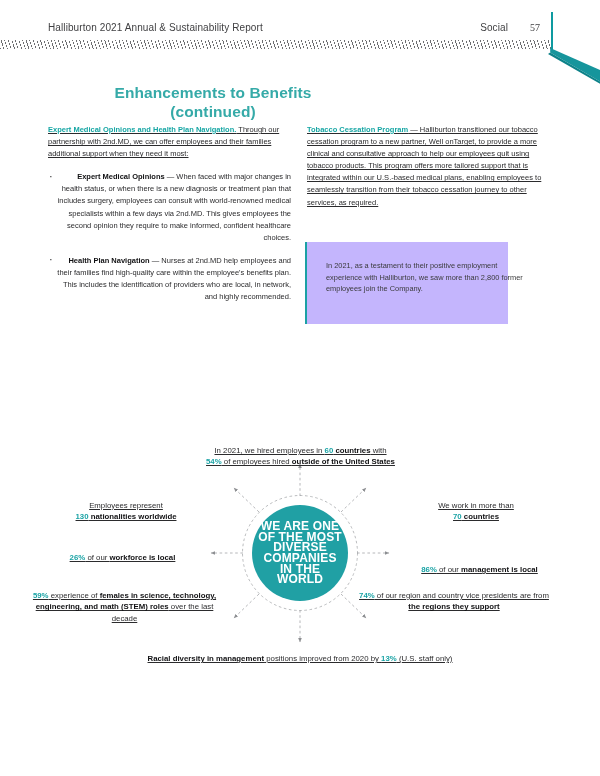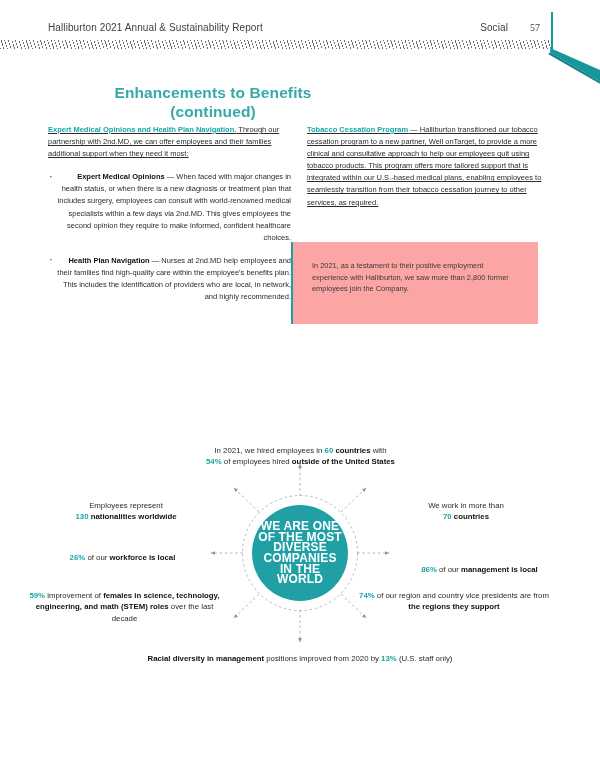--- a/index.html
+++ b/index.html
@@ -127,25 +127,25 @@
     top: -1.5px;
     font-size: 11px;
     line-height: 12.1px;
     color: #2b2b2d;
   }
   .term { font-weight: bold; color: #111113; }
 
   
   .callout {
     position: absolute;
-    left: 291px;
+    left: 305px;
     top: 242px;
-    width: 247px;
+    width: 203px;
     height: 82px;
-    background: #fca5a5;
+    background: #c4b5fd;
     border-left: 2.4px solid #1ba1a4;
     box-sizing: border-box;
   }
   .callout-text {
     position: absolute;
     left: 19px;
     top: 18px;
     width: 205px;
     font-size: 7.4px;
     line-height: 11.6px;
@@ -189,27 +189,28 @@
     letter-spacing: 0.15px;
     padding: 0 6px;
   }
 
   .lbl {
     position: absolute;
     font-size: 7.8px;
     line-height: 11.4px;
     color: #2b2b2d;
     text-align: center;
+    text-decoration: underline;
   }
   .lbl b { font-weight: bold; color: #111113; }
   .num { color: #1aa3a5; font-weight: bold; }
 
   .lbl-top      { left: 133px; top: 5px;   width: 335px; }
   .lbl-upleft   { left: 28px;  top: 60px;  width: 196px; }
-  .lbl-upright  { left: 376px; top: 60px;  width: 180px; }
+  .lbl-upright  { left: 386px; top: 60px;  width: 180px; }
   .lbl-midleft  { left: 30px;  top: 112px; width: 185px; }
   .lbl-midright { left: 392px; top: 124px; width: 175px; }
   .lbl-lowleft  { left: 22px;  top: 150px; width: 205px; }
   .lbl-lowright { left: 354px; top: 150px; width: 200px; }
   .lbl-bottom   { left: 110px; top: 213px; width: 380px; }
 </style>
 </head>
 <body>
 
 <div class="page">
@@ -302,21 +303,21 @@
 
     <div class="lbl lbl-midleft">
       <span class="num">26%</span><span> of our </span><b>workforce is local</b>
     </div>
 
     <div class="lbl lbl-midright">
       <span class="num">86%</span><span> of our </span><b>management is local</b>
     </div>
 
     <div class="lbl lbl-lowleft">
-      <span class="num">59%</span><span> improvement of </span><b>females in science, technology, engineering, and math (STEM) roles</b><span> over the last decade</span>
+      <span class="num">59%</span><span> experience of </span><b>females in science, technology, engineering, and math (STEM) roles</b><span> over the last decade</span>
     </div>
 
     <div class="lbl lbl-lowright">
       <span class="num">74%</span><span> of our region and country vice presidents are from </span><b>the regions they support</b>
     </div>
 
     <div class="lbl lbl-bottom">
       <b>Racial diversity in management</b><span> positions improved from 2020 by </span><span class="num">13%</span><span> (U.S. staff only)</span>
     </div>
 

